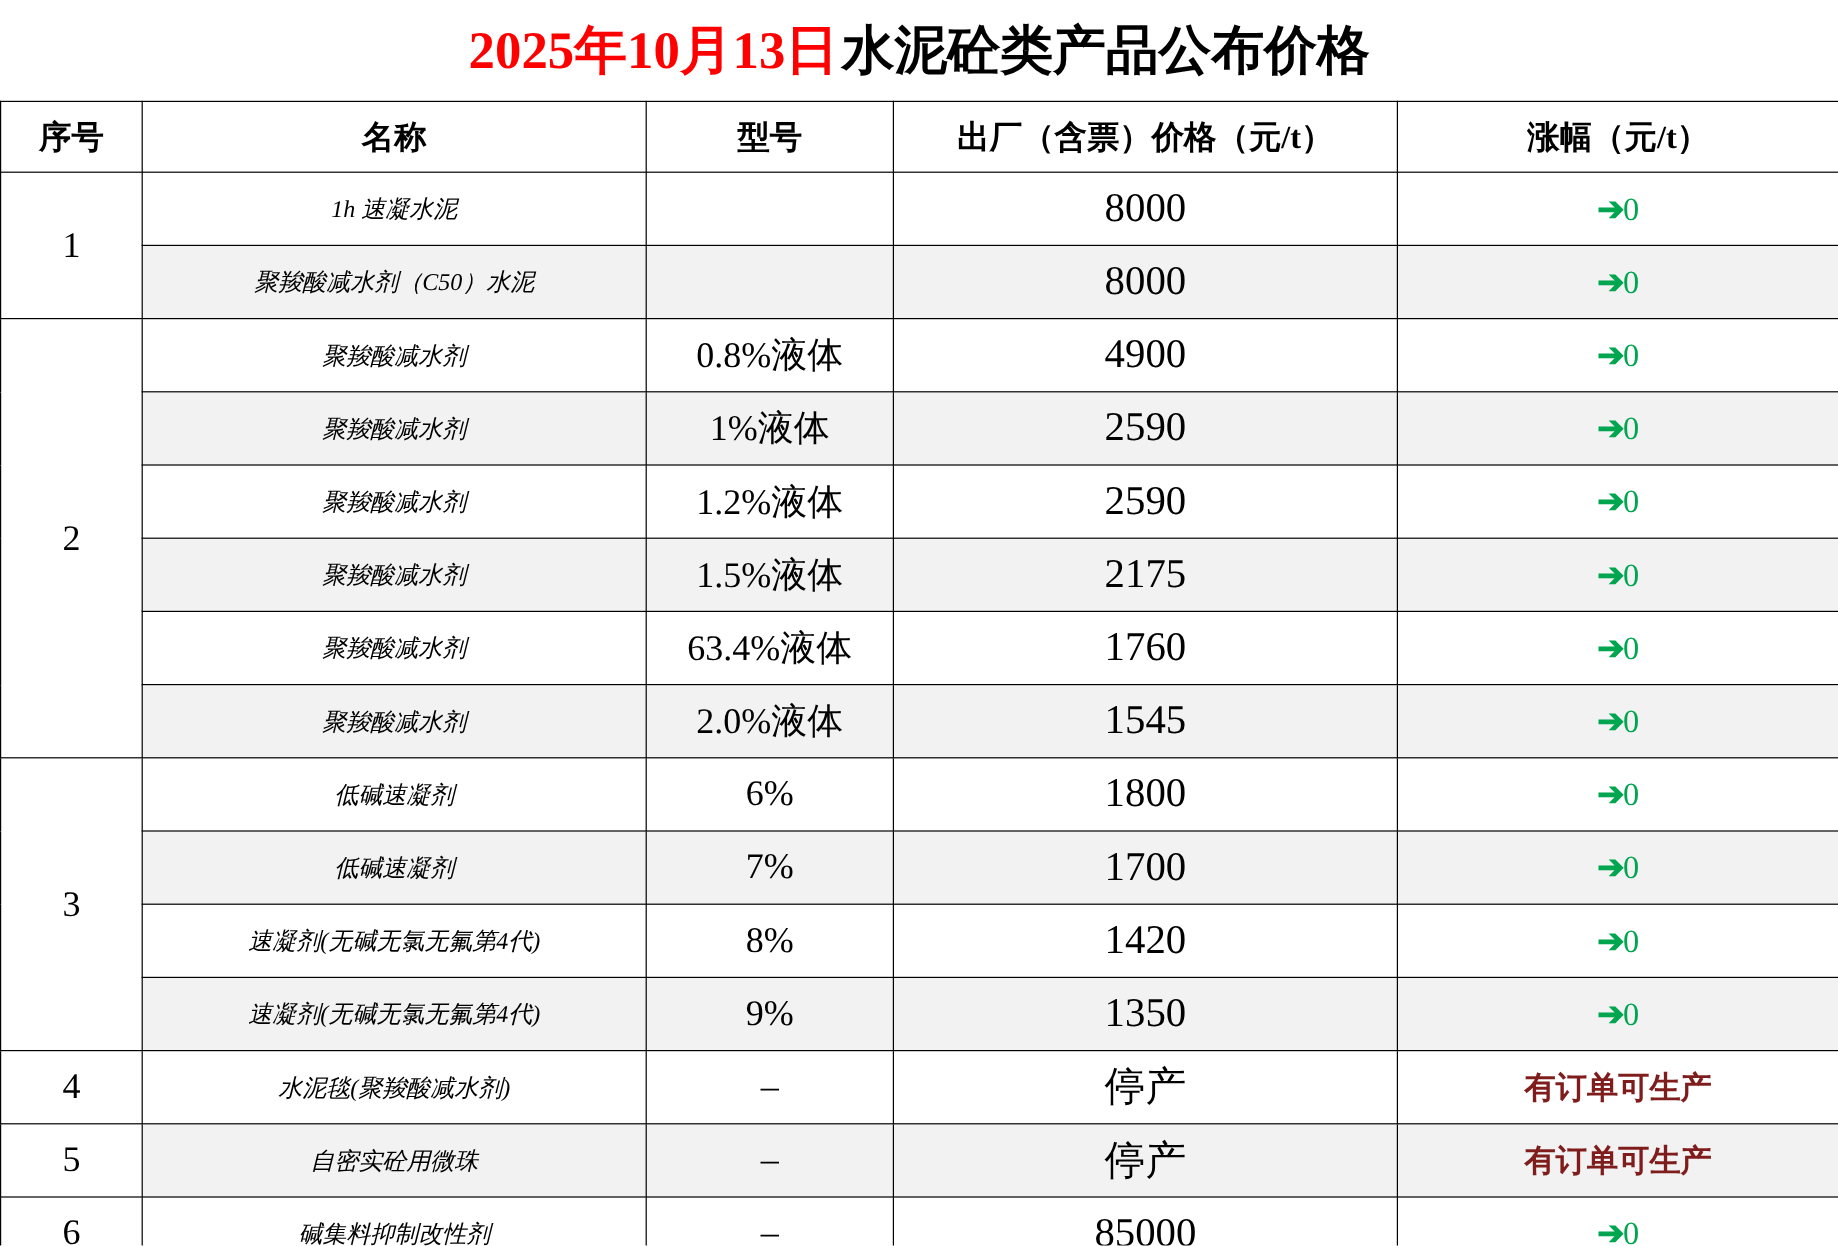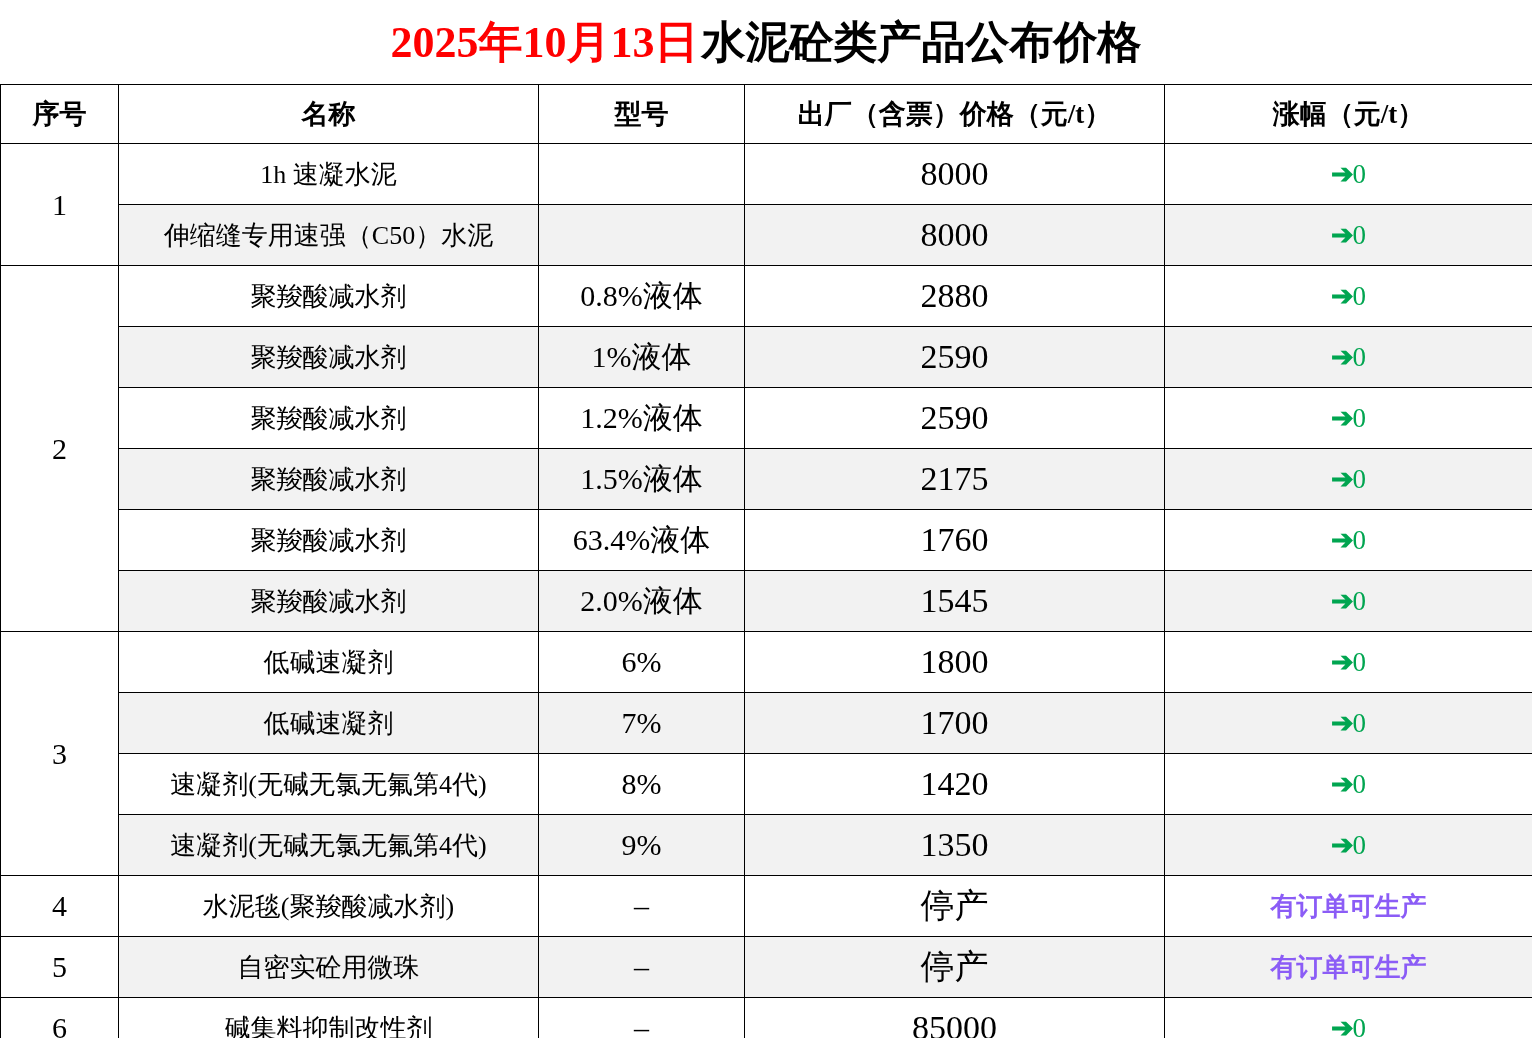--- a/index.html
+++ b/index.html
@@ -75,21 +75,22 @@
     overflow: hidden;
     text-align: center;
   }
   tbody td {
     height: 60px;
   }
   td.no-cell {
     font-size: 30px;
   }
   td.name-cell {
-    font-size: 26px;
+    font-size: 20px;
+    font-style: italic;
   }
   td.model-cell {
     font-size: 30px;
   }
   td.price-cell {
     font-size: 34px;
   }
   td.change-cell {
     font-size: 27px;
   }
@@ -98,21 +99,21 @@
   }
   .arrow {
     color: #00a550;
     font-weight: bold;
     letter-spacing: -1px;
   }
   .chg-val {
     color: #00a550;
   }
   .chg-text {
-    color: #8b5cf6;
+    color: #7f1d1d;
     font-weight: bold;
     font-size: 26px;
   }
 </style>
 </head>
 <body>
 
 <div class="sheet">
 
   <div class="title-row">
@@ -141,30 +142,30 @@
     </thead>
     <tbody id="tbody">
         <tr>
           <td class="no-cell" rowspan="2">1</td>
           <td class="name-cell">1h 速凝水泥</td>
           <td class="model-cell"></td>
           <td class="price-cell">8000</td>
           <td class="change-cell"><span class="arrow">➔</span><span class="chg-val">0</span></td>
         </tr>
         <tr>
-          <td class="name-cell shaded">伸缩缝专用速强（C50）水泥</td>
+          <td class="name-cell shaded">聚羧酸减水剂（C50）水泥</td>
           <td class="model-cell shaded"></td>
           <td class="price-cell shaded">8000</td>
           <td class="change-cell shaded"><span class="arrow">➔</span><span class="chg-val">0</span></td>
         </tr>
         <tr>
           <td class="no-cell" rowspan="6">2</td>
           <td class="name-cell">聚羧酸减水剂</td>
           <td class="model-cell">0.8%液体</td>
-          <td class="price-cell">2880</td>
+          <td class="price-cell">4900</td>
           <td class="change-cell"><span class="arrow">➔</span><span class="chg-val">0</span></td>
         </tr>
         <tr>
           <td class="name-cell shaded">聚羧酸减水剂</td>
           <td class="model-cell shaded">1%液体</td>
           <td class="price-cell shaded">2590</td>
           <td class="change-cell shaded"><span class="arrow">➔</span><span class="chg-val">0</span></td>
         </tr>
         <tr>
           <td class="name-cell">聚羧酸减水剂</td>

